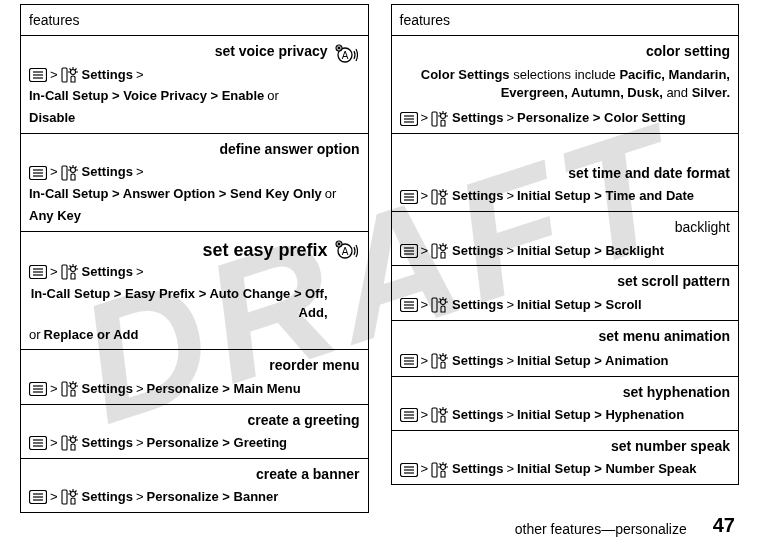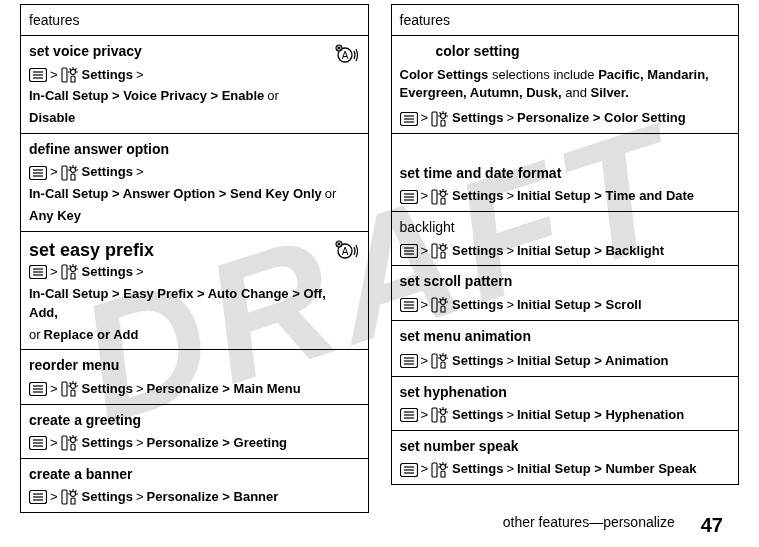--- a/index.html
+++ b/index.html
@@ -59,35 +59,35 @@
     .bold { font-weight: 700; font-family: "Arial Narrow", Arial, sans-serif; font-stretch: condensed; }
     .plain { font-weight: 400; }
     .menu-icon, .settings-icon, .antenna-icon {
       display: inline-flex;
       align-items: center;
       justify-content: center;
     }
     .footer {
       position: absolute;
       bottom: 10px;
-      right: 36px;
+      right: 24px;
       font-size: 14px;
       z-index: 1;
       display: flex;
-      align-items: flex-start;
+      align-items: flex-end;
       gap: 26px;
     }
     .footer .pnum { font-weight: 700; font-size: 20px; }
     .with-right-icon {
       display: flex;
       align-items: flex-start;
       justify-content: space-between;
       gap: 6px;
     }
-    .with-right-icon .text-part { flex: 1; }
+    .with-right-icon .text-part { flex: 1; text-align: right; }
   </style>
 </head>
 <body>
 
 <div class="watermark">DRAFT</div>
 
 <div class="columns">
   <div class="column">
     <table>
       <tbody>

